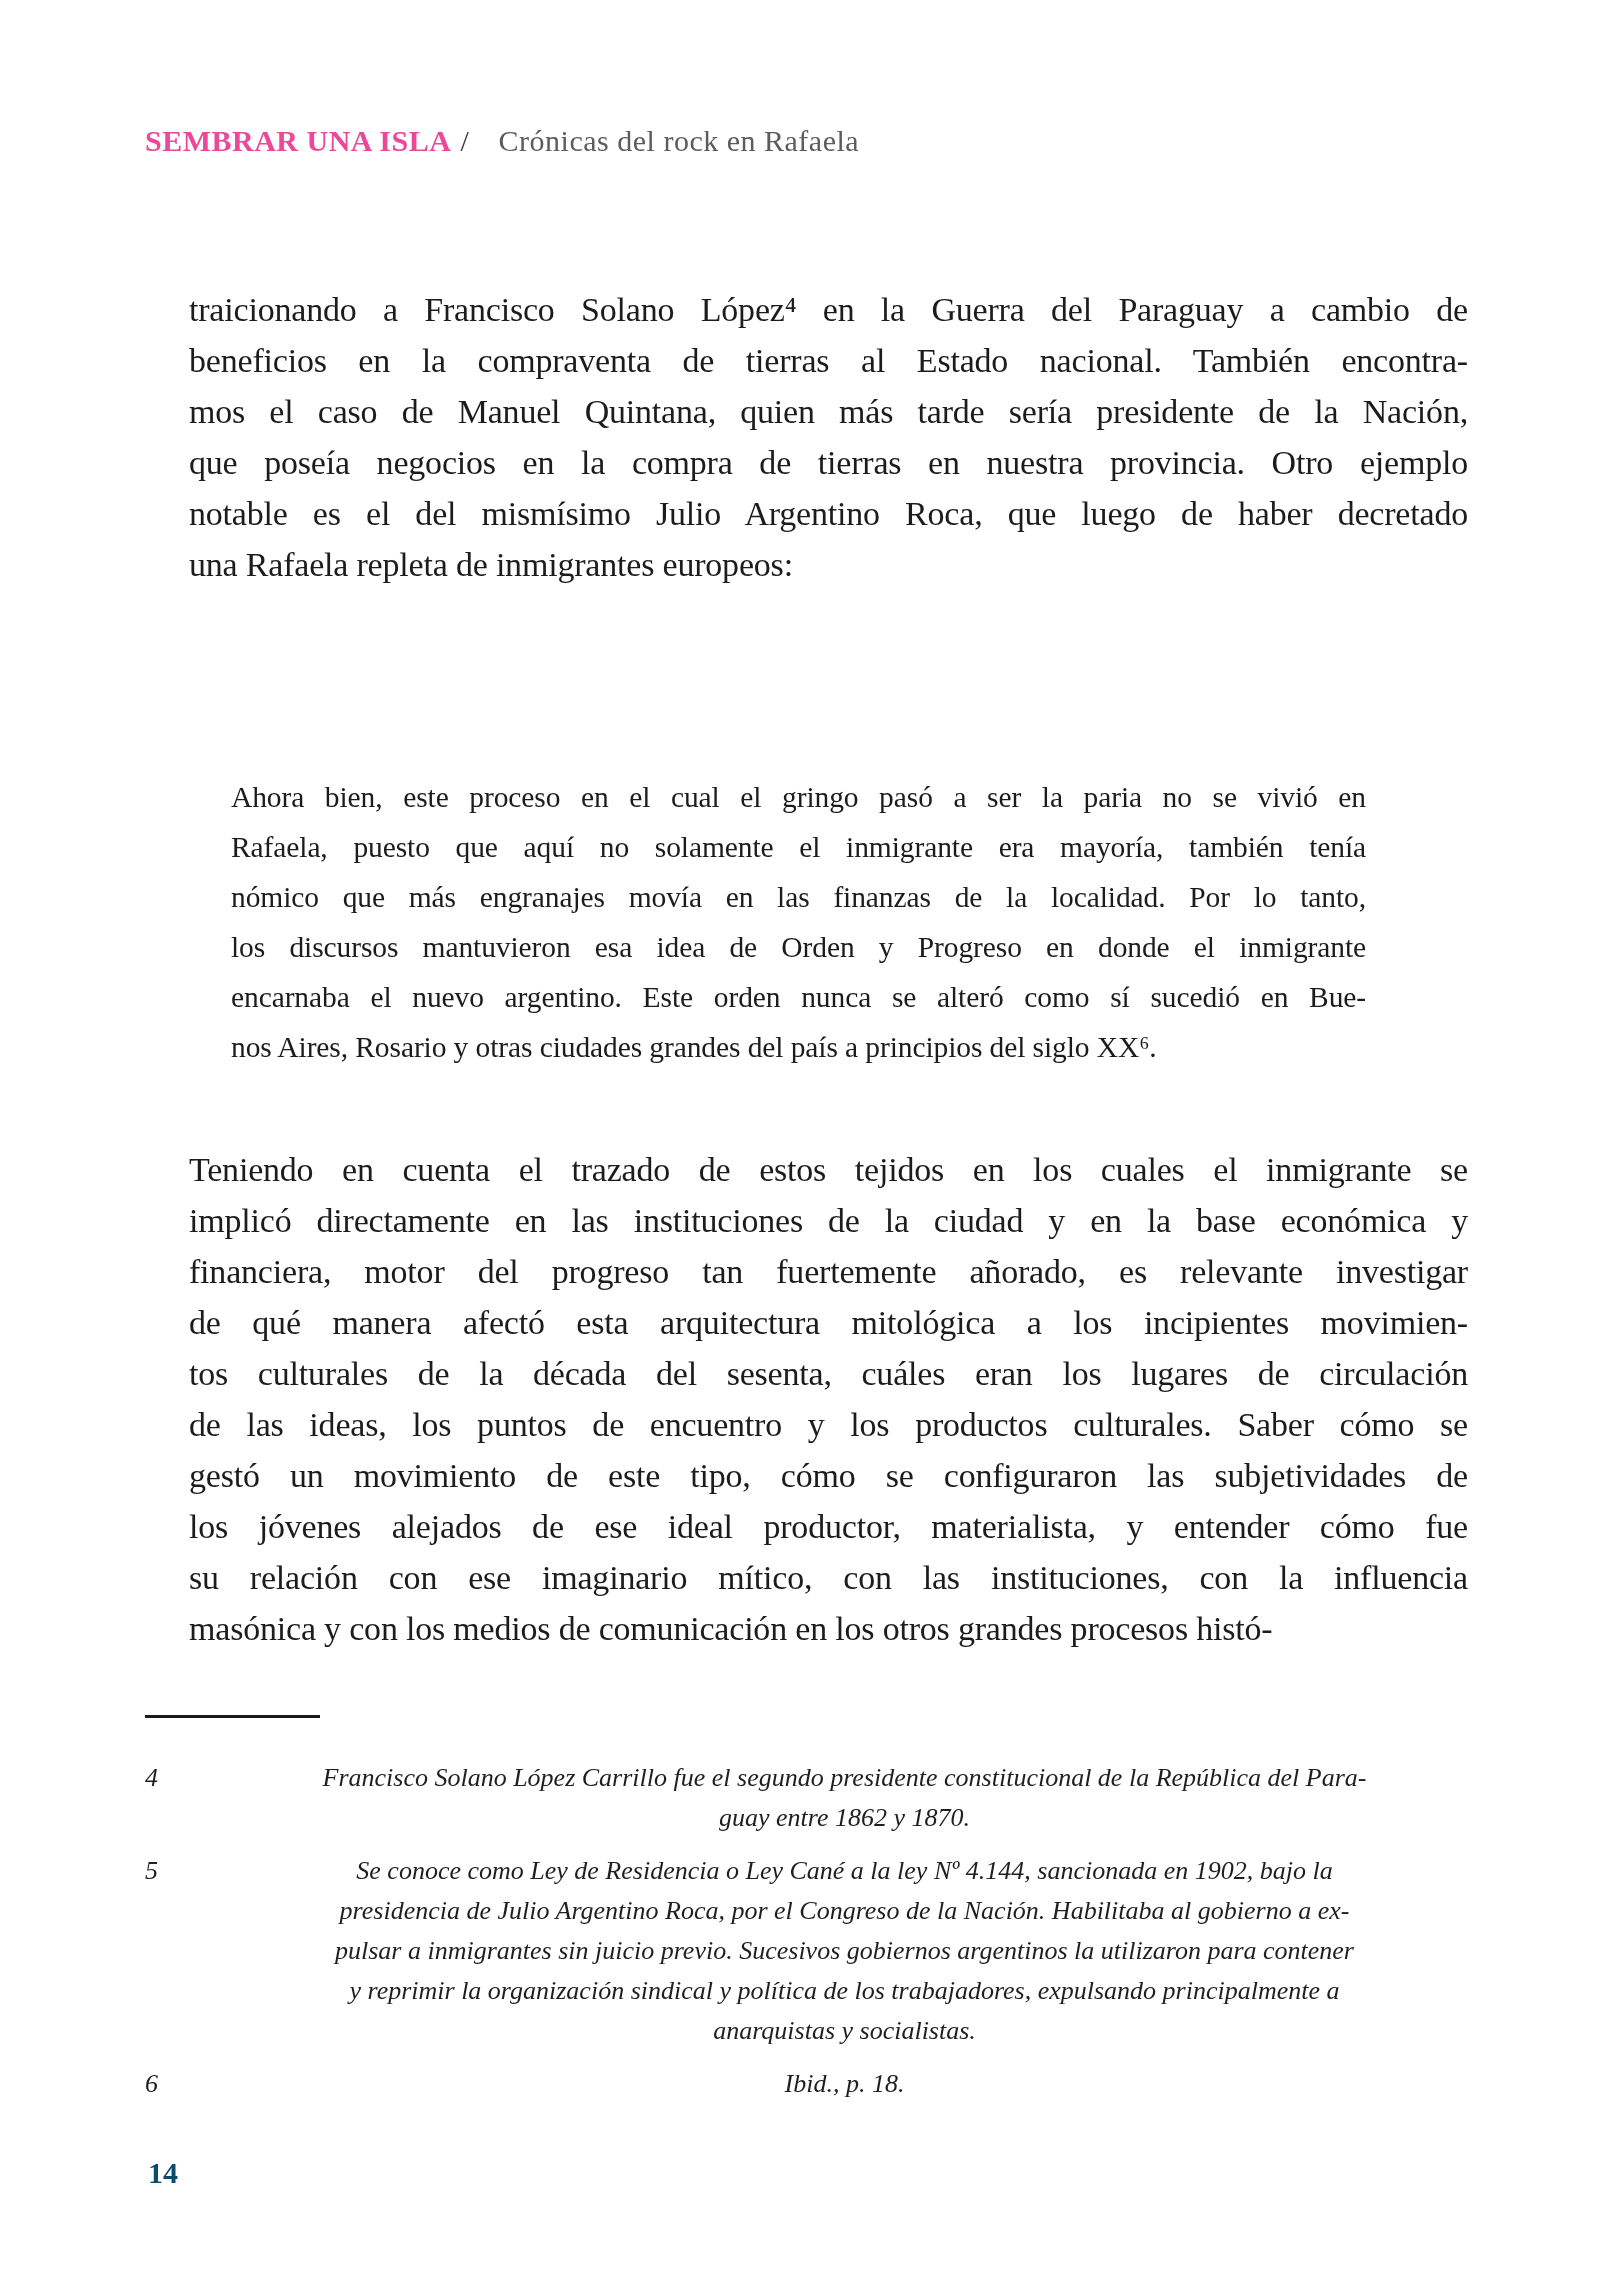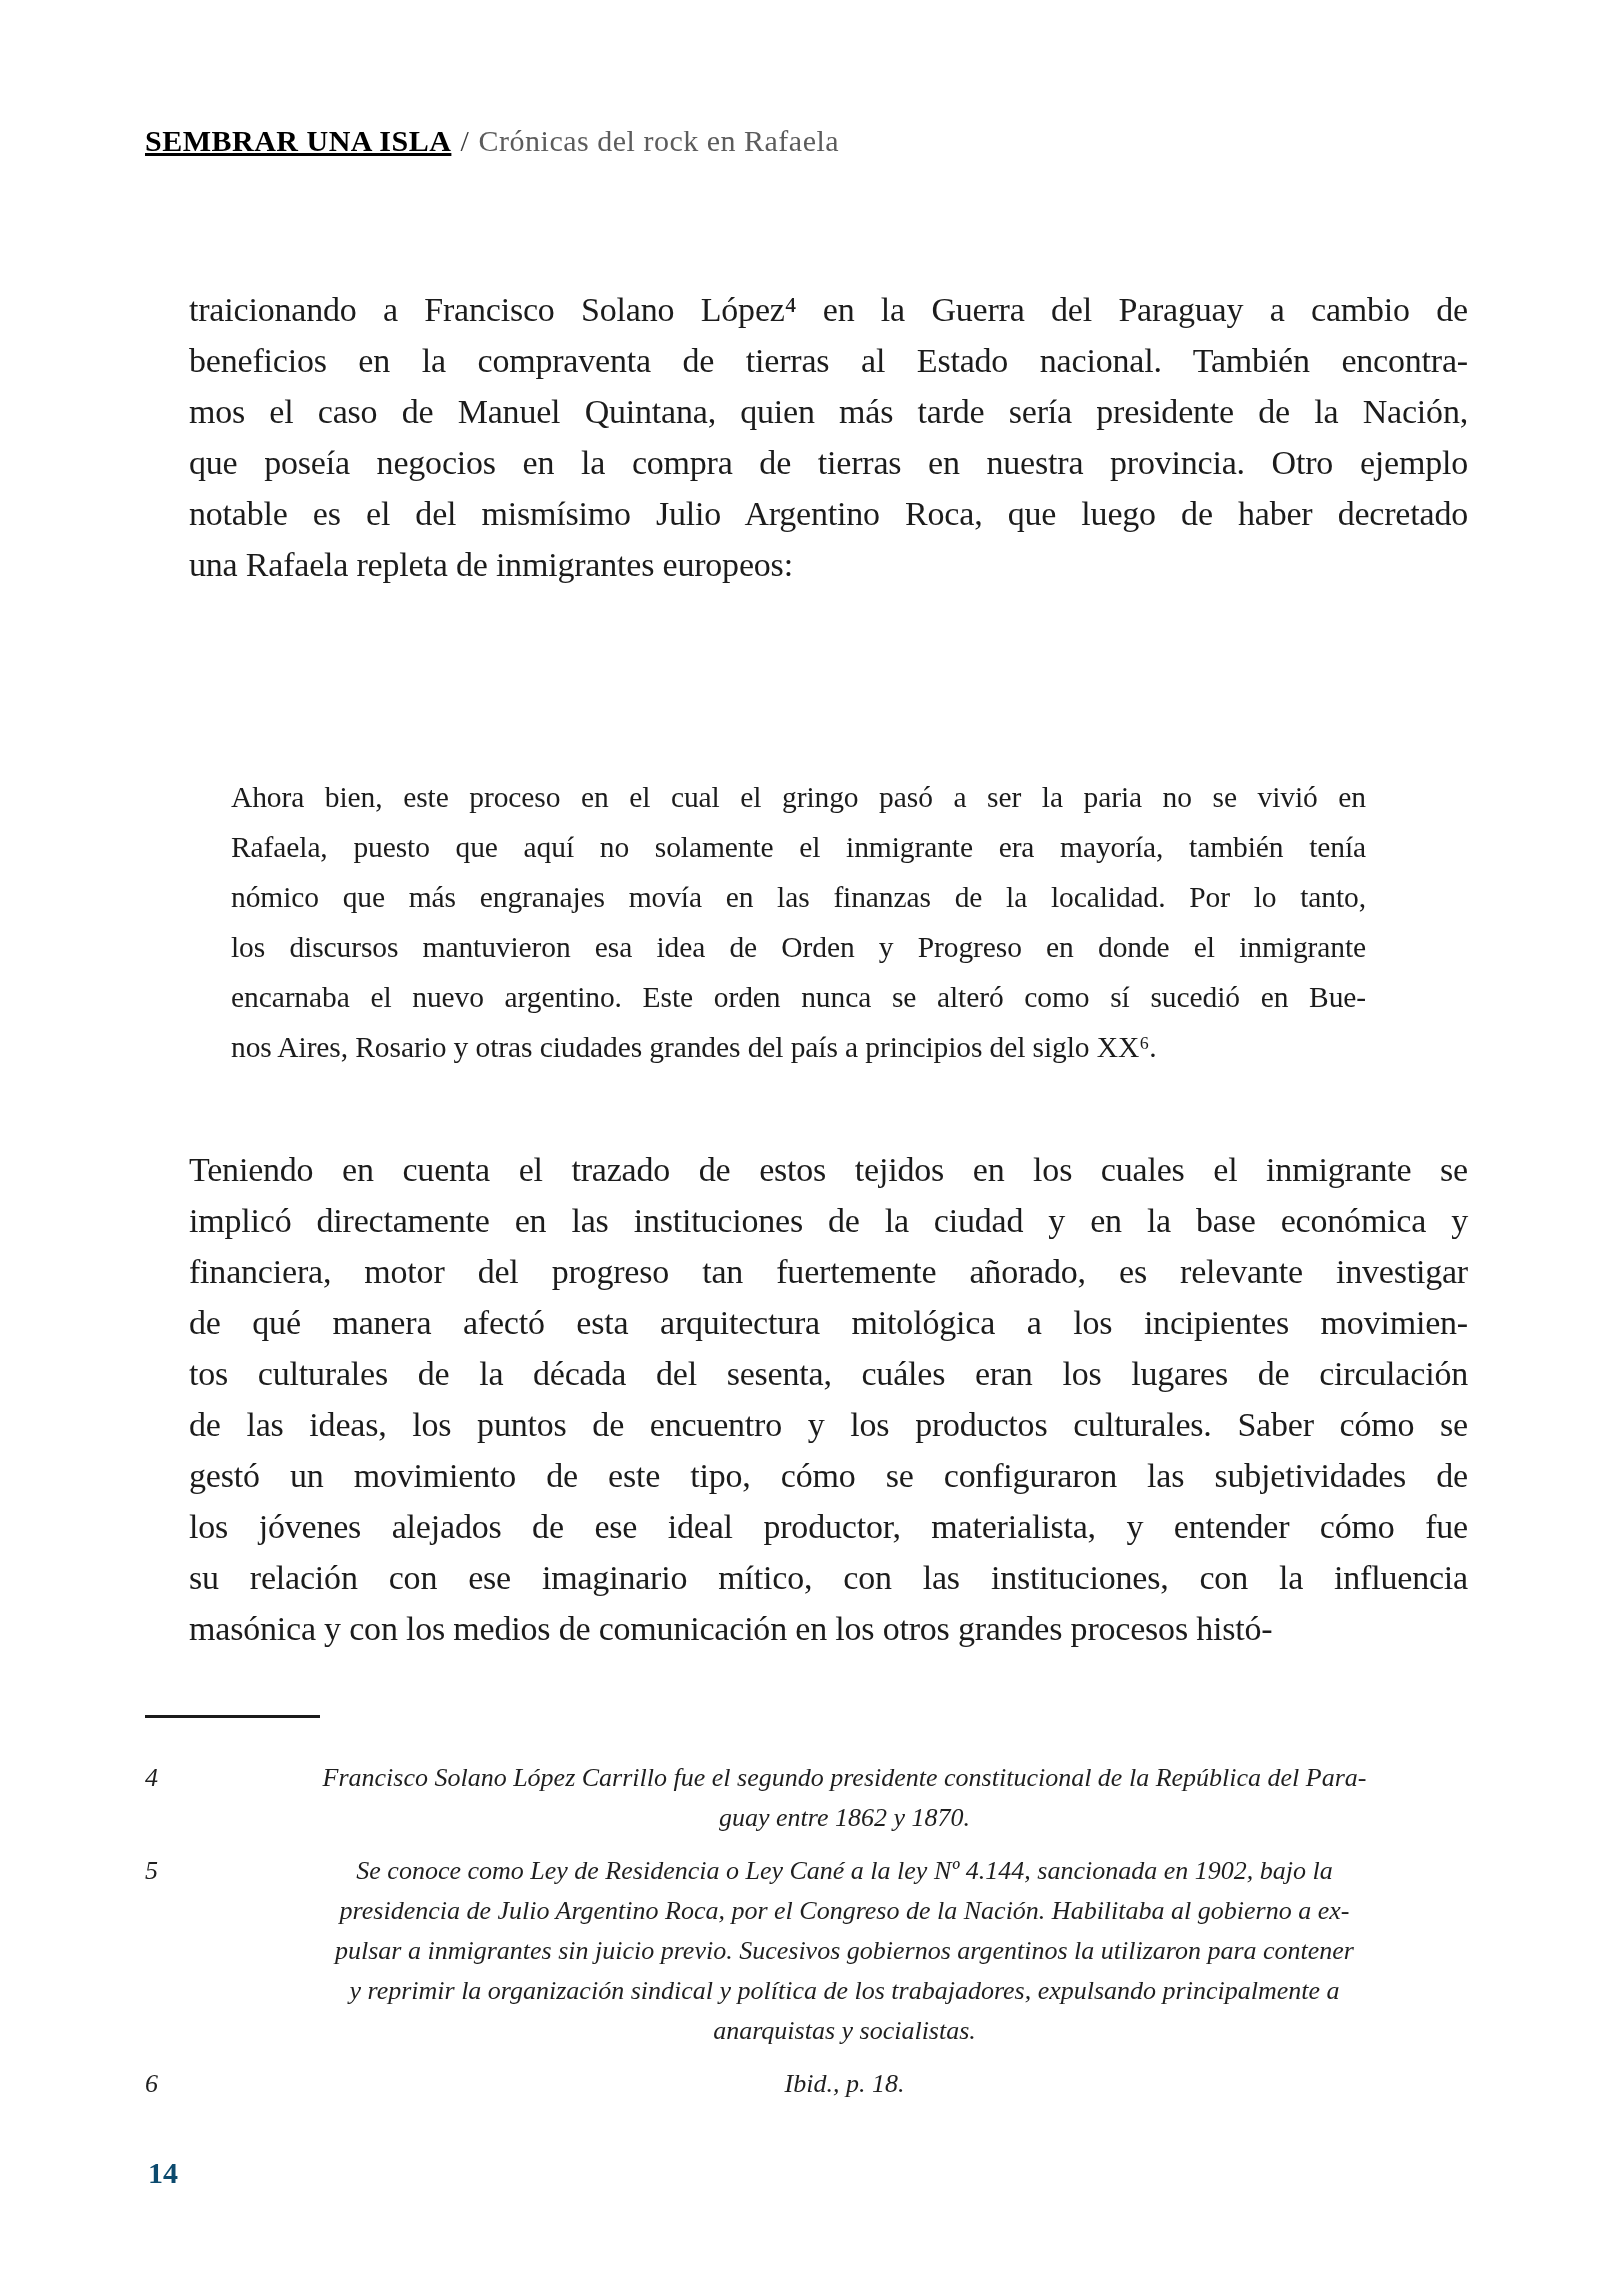--- a/index.html
+++ b/index.html
@@ -18,23 +18,23 @@
   }
   
   .running-header {
     position: absolute;
     left: 145px;
     top: 124px;
     font-size: 30px;
     letter-spacing: 0.5px;
     white-space: nowrap;
   }
-  .book-title { font-weight: bold; color: #000000; text-decoration: underline; }
+  .book-title { font-weight: bold; color: #ec4899; }
   .header-sep { color: #3a3a3a; margin: 0 9.2px; }
-  .chapter-title { color: #5c5c5c; }
+  .chapter-title { color: #5c5c5c; margin-left: 20px; }
 
   
   .para {
     position: absolute;
     left: 145px;
     width: 1323px;
     font-size: 34px;
     line-height: 51px;
     letter-spacing: -0.2px;
   }

